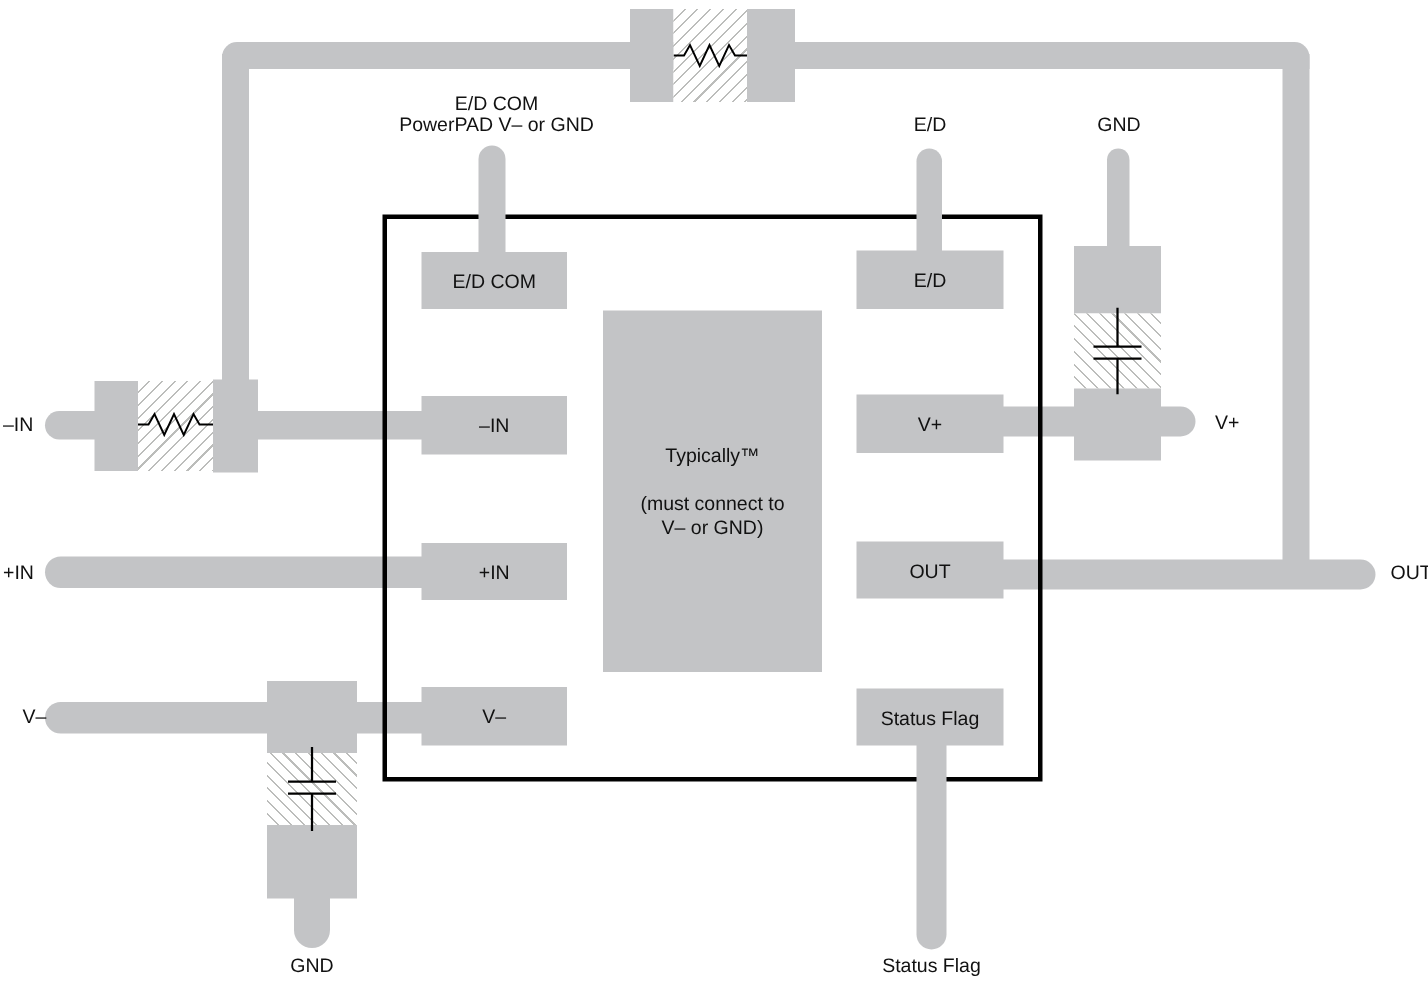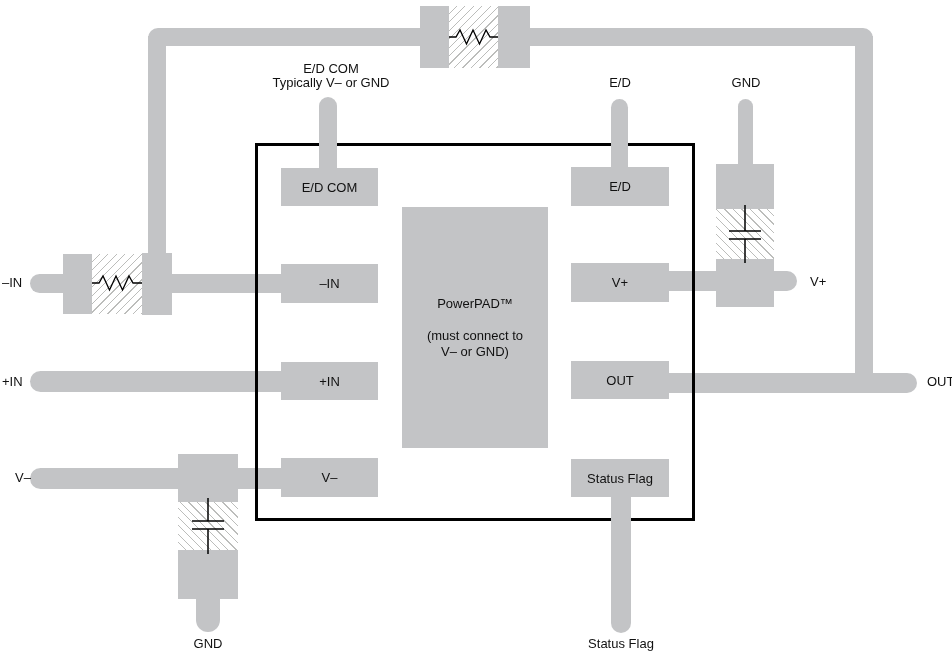--- a/index.html
+++ b/index.html
@@ -96,29 +96,29 @@
     <span>V+</span>
   </div>
   <div class="pin" style="left:571px; top:361px; width:98px; height:38px;">
     <span>OUT</span>
   </div>
   <div class="pin" style="left:571px; top:459px; width:98px; height:38px;">
     <span>Status Flag</span>
   </div>
 
   <div class="powerpad" style="left:402px; top:207px; width:146px; height:241px;">
-    <div>PowerPAD™</div>
+    <div>Typically™</div>
     <div class="gap"></div>
     <div>(must connect to</div>
     <div>V– or GND)</div>
   </div>
 
   <div class="lbl center" style="left:241px; top:62px; width:180px;">
     <div>E/D COM</div>
-    <div>Typically V– or GND</div>
+    <div>PowerPAD V– or GND</div>
   </div>
   <div class="lbl center" style="left:595px; top:76px; width:50px;">E/D</div>
   <div class="lbl center" style="left:721px; top:76px; width:50px;">GND</div>
 
   <div class="lbl" style="left:2px; top:276px;">–IN</div>
   <div class="lbl" style="left:2px; top:375px;">+IN</div>
   <div class="lbl" style="left:15px; top:471px;">V–</div>
 
   <div class="lbl" style="left:810px; top:275px;">V+</div>
   <div class="lbl" style="left:927px; top:375px;">OUT</div>

